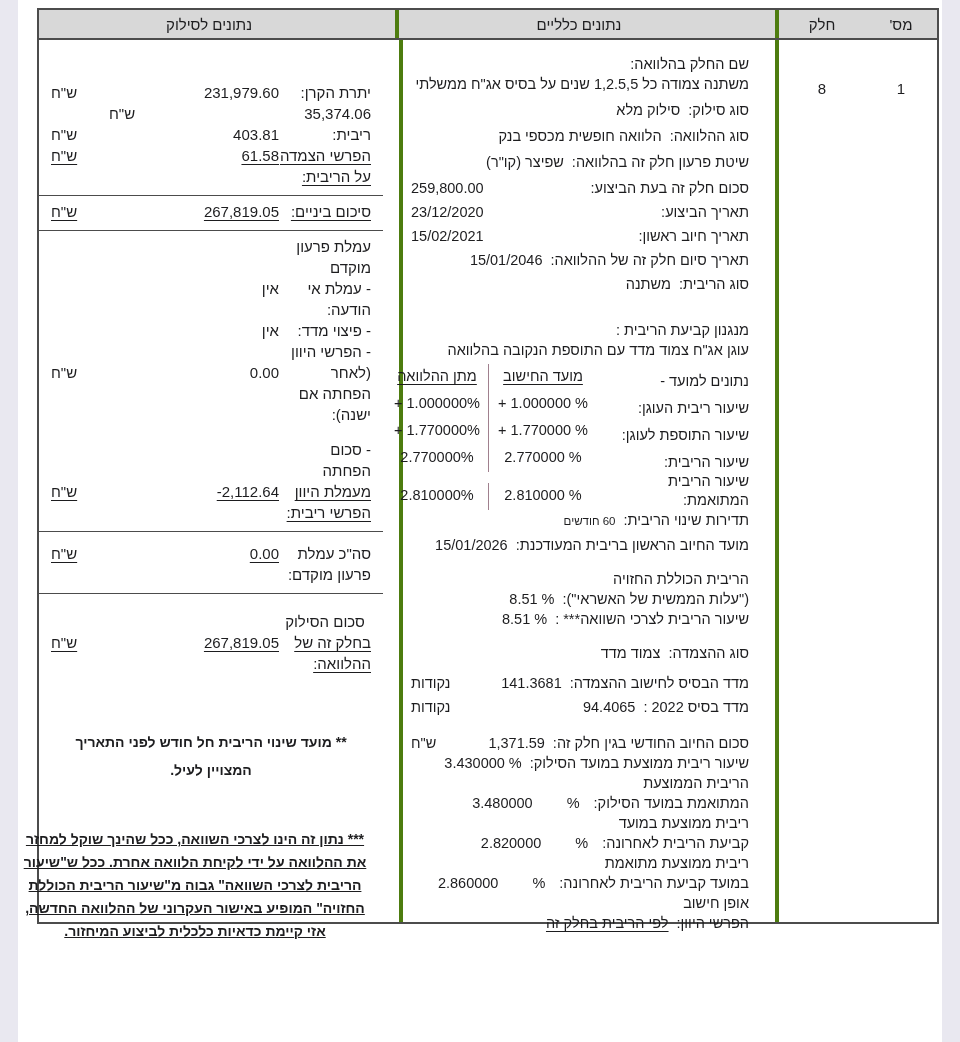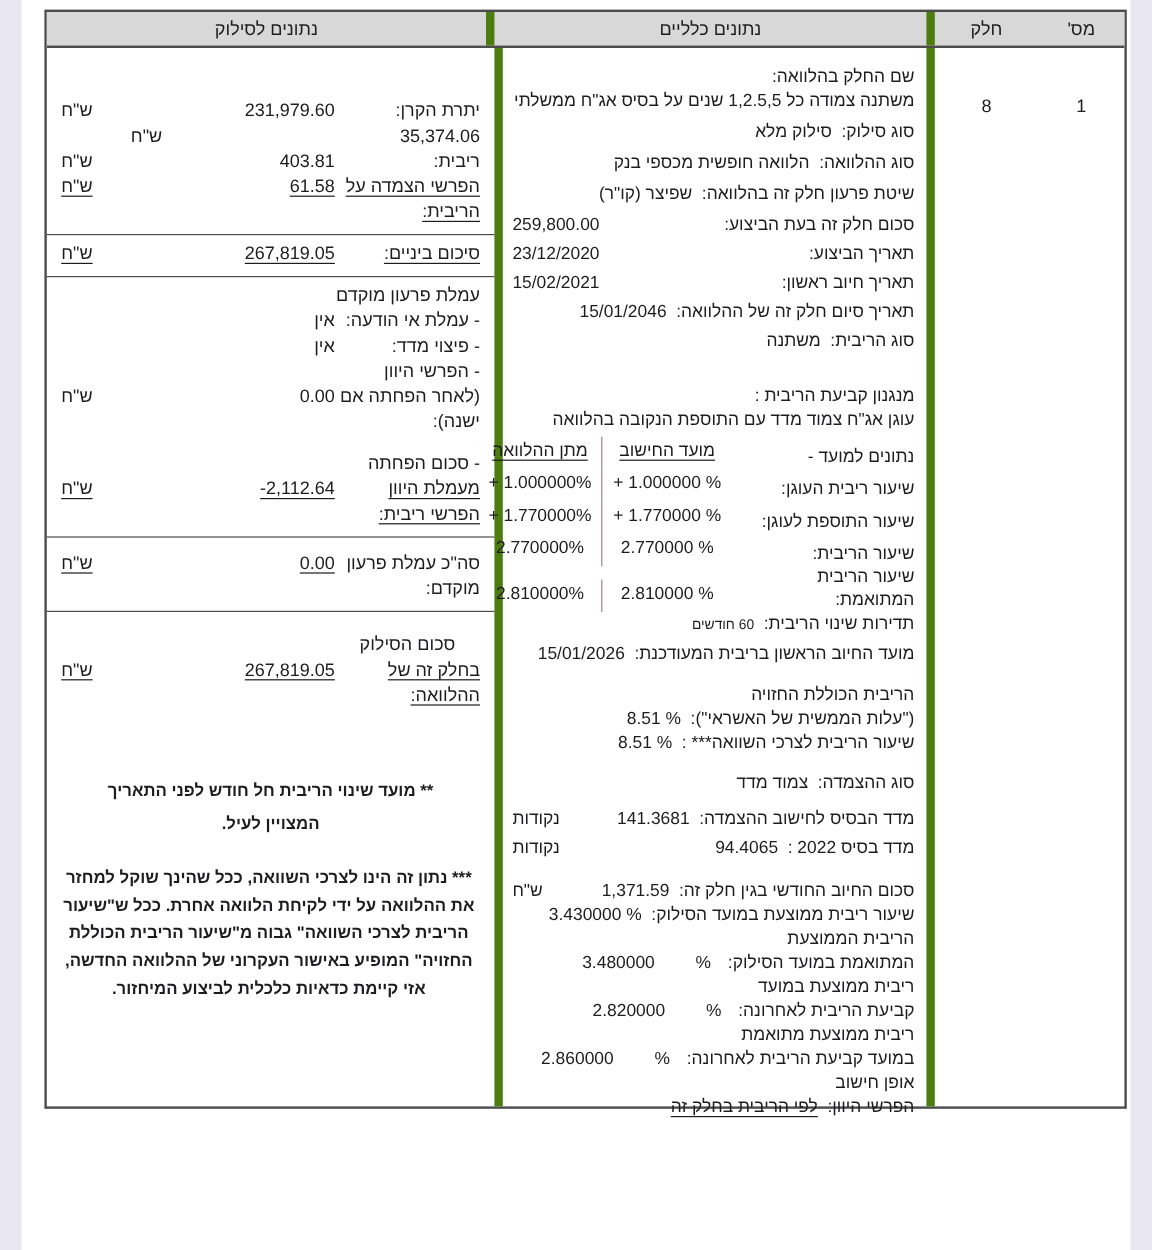--- a/index.html
+++ b/index.html
@@ -17,21 +17,21 @@
     border:2px solid #4c4c4c;direction:rtl;display:flex;flex-direction:column;
     background:#fff;font-size:14.5px;box-sizing:border-box;
   }
   .thead{display:flex;height:28px;background:#d8d8d8;border-bottom:2px solid #4c4c4c;flex:none;}
   .thead .th{display:flex;align-items:center;justify-content:center;font-weight:normal;font-size:15px;}
   .tbody{display:flex;flex:1;min-height:0;}
   .col-num{width:72px;flex:none;}
   .col-part{width:86px;flex:none;}
   .col-general{width:360px;flex:none;}
   .col-settlement{flex:1;min-width:0;}
-  .vline{border-left:7px solid #4d7c0f;}
+  .vline{border-left:4px solid #4d7c0f;margin-left:16px;}
 
   .cell-num,.cell-part{padding-top:40px;text-align:center;font-size:15px;}
 
   
   .cell-general{padding:14px 10px 18px 8px;box-sizing:border-box;}
   .g-row{display:flex;align-items:baseline;gap:8px;line-height:20px;min-height:20px;}
   .g-row.spread{justify-content:space-between;}
   .num{direction:ltr;unicode-bidi:isolate;white-space:nowrap;}
   .pushend{margin-inline-start:auto;}
   .small{font-size:11.5px;}
@@ -49,21 +49,21 @@
   
   .cell-settlement{display:flex;flex-direction:column;font-size:15px;box-sizing:border-box;}
   .s-sec{padding:5px 12px 8px;border-bottom:1.5px solid #4c4c4c;flex:none;}
   .s-sec.first{padding-top:42px;}
   .s-sec.last{border-bottom:none;flex:1;}
   .s-row{display:grid;grid-template-columns:minmax(0,1fr) 170px 58px;align-items:baseline;line-height:21px;min-height:21px;}
   .s-val{text-align:right;direction:ltr;unicode-bidi:isolate;white-space:nowrap;padding-left:14px;}
   .s-unit{text-align:left;}
   .note{font-weight:bold;text-align:center;line-height:28px;font-size:14px;}
   .note1{width:300px;margin:54px auto 0;}
-  .note2{width:352px;margin:20px auto 0;line-height:23px;}
+  .note2{width:352px;margin:44px auto 0;line-height:23px;text-decoration:underline;}
 </style>
 </head>
 <body>
 
 <div class="edge-strip left"></div>
 <div class="edge-strip right"></div>
 
 <div class="doc-table">
 
   <div class="thead">

